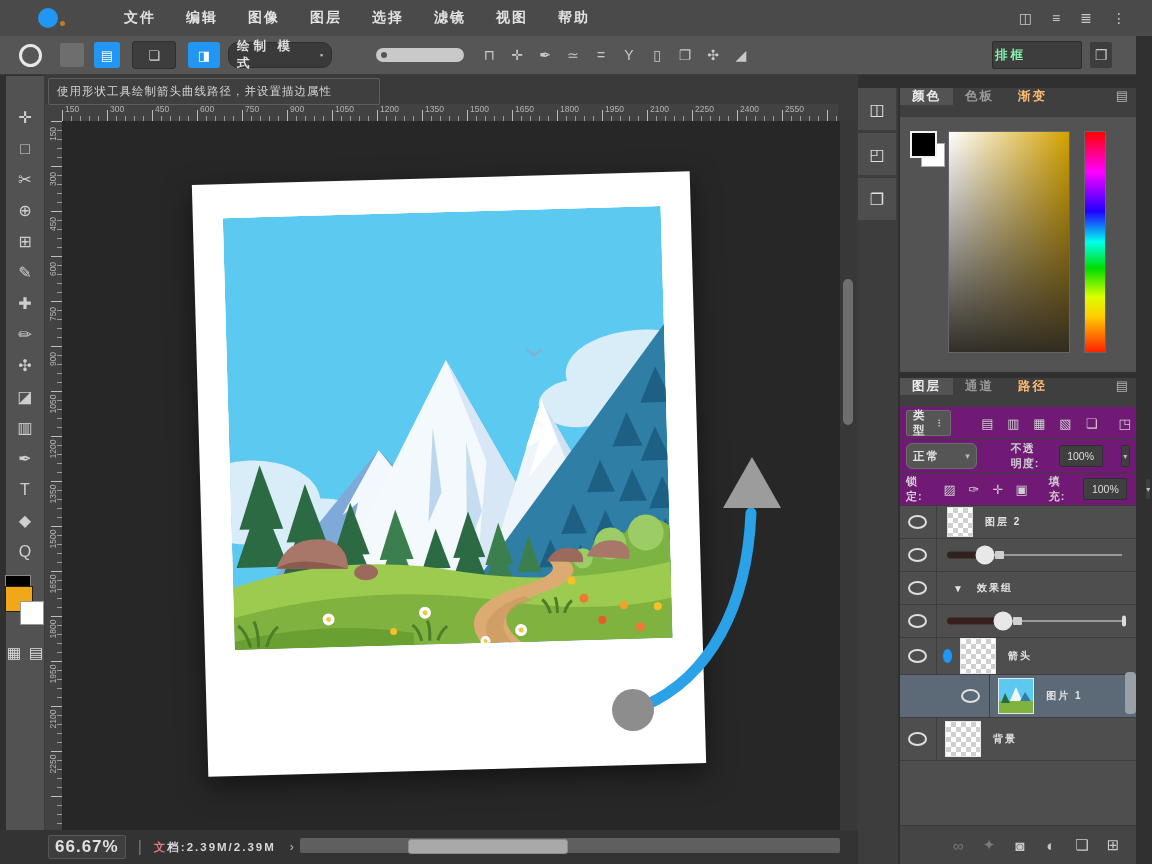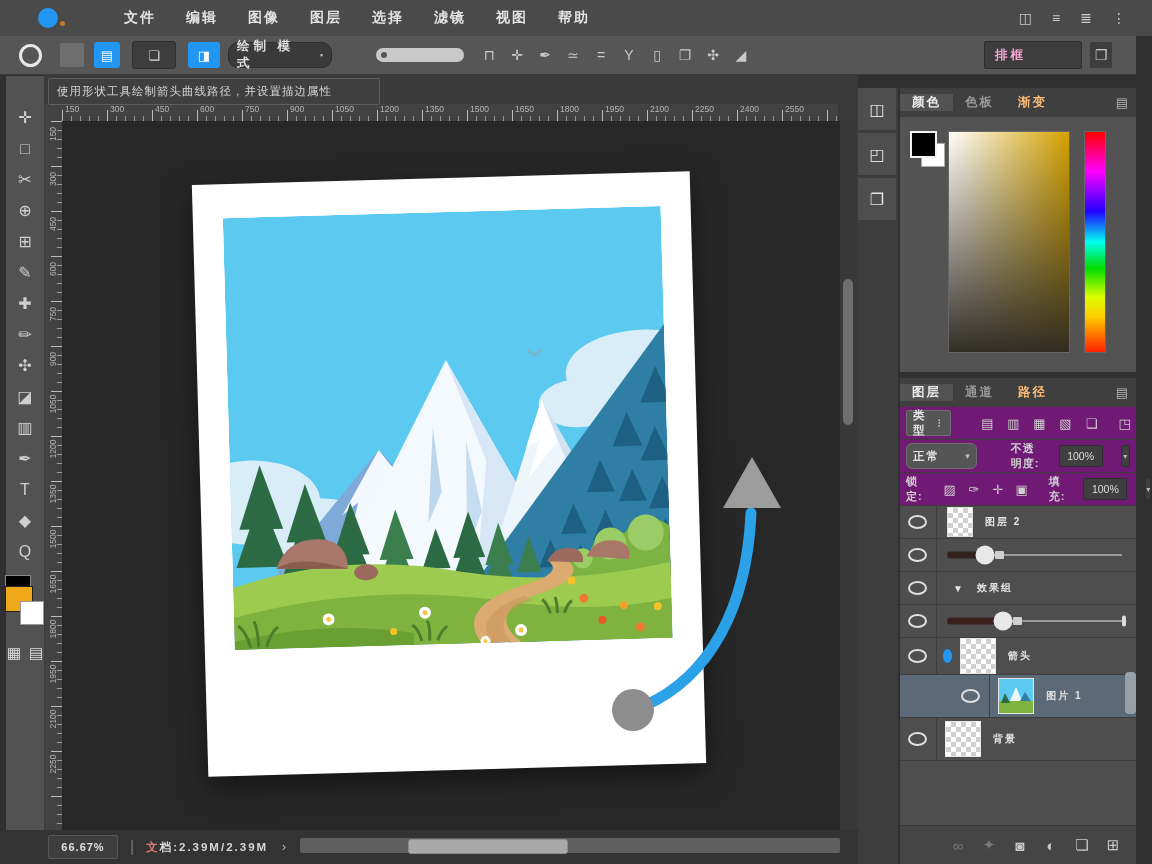--- a/index.html
+++ b/index.html
@@ -24,21 +24,21 @@
   .opt-select{height:24px;background:#3a3a3a;border:1px solid #2e2e2e;border-radius:2px;display:flex;align-items:center;
               padding:0 8px;font-size:12.5px;font-weight:bold;color:#e0e0e0;letter-spacing:4px;}
   .opt-select .mark{margin-left:14px;font-size:9px;color:#bbb;letter-spacing:0;}
   .opt-slider{width:88px;height:14px;background:#c9c9c9;border-radius:7px;position:relative;}
   .opt-slider .dot{position:absolute;left:5px;top:4px;width:6px;height:6px;border-radius:50%;background:#555;}
   .opt-icons{display:flex;align-items:center;gap:6px;margin-left:14px;}
   .gicon{width:22px;height:24px;display:flex;align-items:center;justify-content:center;color:#c9c9c9;font-size:14px;}
   .gicon.boxed{background:#3d3d3d;border-radius:2px;}
   .opts-right{margin-left:auto;margin-right:40px;display:flex;align-items:center;gap:8px;}
   .select-mask{width:86px;height:26px;background:#3d3d3d;border:1px solid #2d2d2d;border-radius:2px;
-               font-size:12.5px;font-weight:bold;color:#f9a8d4;display:flex;align-items:center;padding-left:10px;letter-spacing:3px;}
+               font-size:12.5px;font-weight:bold;color:#86efac;display:flex;align-items:center;padding-left:2px;letter-spacing:3px;}
   
   .tooltip{left:48px;top:78px;width:322px;height:25px;background:#3f3f3f;border:1px solid #5e5e5e;border-radius:2px;
            display:flex;align-items:center;padding-left:8px;font-size:11.5px;color:#d6d6d6;letter-spacing:1px;white-space:nowrap;overflow:hidden;z-index:6;}
   
   .doc-frame{left:44px;top:74px;width:814px;height:760px;background:#3a3a3a;}
   .hruler{left:62px;top:104px;width:776px;height:17px;background:#424242;border-bottom:1px solid #2c2c2c;overflow:hidden;}
   .hruler::before{content:"";position:absolute;left:0;right:0;bottom:0;height:5px;
       background:repeating-linear-gradient(to right,#9a9a9a 0 1px,transparent 1px 9px);}
   .hruler::after{content:"";position:absolute;left:0;right:0;bottom:0;height:11px;
       background:repeating-linear-gradient(to right,#bdbdbd 0 1px,transparent 1px 45px);}
@@ -67,32 +67,32 @@
   .polaroid{position:absolute;left:138px;top:57px;width:498px;height:592px;background:#ffffff;
             transform:rotate(-1.6deg);box-shadow:0 10px 28px rgba(0,0,0,.5);}
   .photo{position:absolute;left:30px;top:34px;width:438px;height:432px;overflow:hidden;}
   .photo svg{display:block;width:100%;height:100%;}
   .annotation{position:absolute;left:0;top:0;width:778px;height:709px;pointer-events:none;}
   .canvas-vscroll{left:840px;top:121px;width:16px;height:709px;background:#383838;}
   .canvas-vscroll .thumb{position:absolute;left:3px;top:158px;width:10px;height:146px;background:#6e6e6e;border-radius:5px;}
   
   .bottombar{left:0;top:830px;width:858px;height:34px;background:#333333;display:flex;align-items:center;}
   .zoom-box{margin-left:48px;height:22px;min-width:56px;background:#3e3e3e;border:1px solid #565656;border-radius:2px;
-            display:flex;align-items:center;justify-content:center;font-size:11px;font-weight:bold;color:#e0e0e0;padding:0 6px;letter-spacing:1px;}
+            display:flex;align-items:center;justify-content:center;font-size:17px;font-weight:bold;color:#e0e0e0;padding:0 6px;letter-spacing:1px;}
   .status-div{margin:0 12px;color:#777;}
   .doc-info{font-size:11.5px;font-weight:bold;color:#d8d8d8;letter-spacing:2px;}
   .doc-info .pink{color:#e07a7a;}
   .status-chevron{margin-left:14px;color:#bbb;font-size:12px;}
   .hscroll{position:absolute;left:300px;top:8px;width:540px;height:15px;background:#5f5f5f;border-radius:2px;}
   .hscroll .thumb{position:absolute;left:108px;top:1px;width:158px;height:13px;background:#a9a9a9;border-radius:3px;border:1px solid #8b8b8b;}
   
   .collapsed-strip{left:858px;top:88px;width:40px;height:776px;background:#3d3d3d;display:flex;flex-direction:column;gap:3px;}
   .cbtn{width:38px;height:42px;background:#4e4e4e;display:flex;align-items:center;justify-content:center;color:#e0e0e0;font-size:16px;}
   .panel{background:#535353;}
-  .tabbar{height:29px;background:#3f3f3f;display:flex;align-items:center;}
+  .tabbar{height:29px;background:#3f3f3f;display:flex;align-items:flex-start;}
   .tab{padding:0 12px;display:flex;align-items:center;font-size:12.5px;font-weight:bold;letter-spacing:2px;color:#9a9a9a;}
   .tab.active{background:#535353;color:#ececec;}
   .tab.dim2{color:#fdba74;}
   .tabbar .panel-menu{margin-left:auto;margin-right:8px;display:flex;align-items:center;color:#b5b5b5;font-size:13px;}
   .color-panel{left:900px;top:88px;width:236px;height:284px;}
   .cp-body{position:relative;width:100%;height:255px;}
   .cp-sw-b{position:absolute;left:10px;top:14px;width:23px;height:23px;background:#000;border:2px solid #f2f2f2;z-index:2;}
   .cp-sw-w{position:absolute;left:21px;top:26px;width:22px;height:22px;background:#fff;border:1px solid #aaa;}
   .cp-grad{position:absolute;left:48px;top:14px;width:120px;height:220px;border:1px solid #666;
      background:linear-gradient(to bottom,rgba(43,40,34,0) 0%,rgba(43,40,34,.97) 100%),

